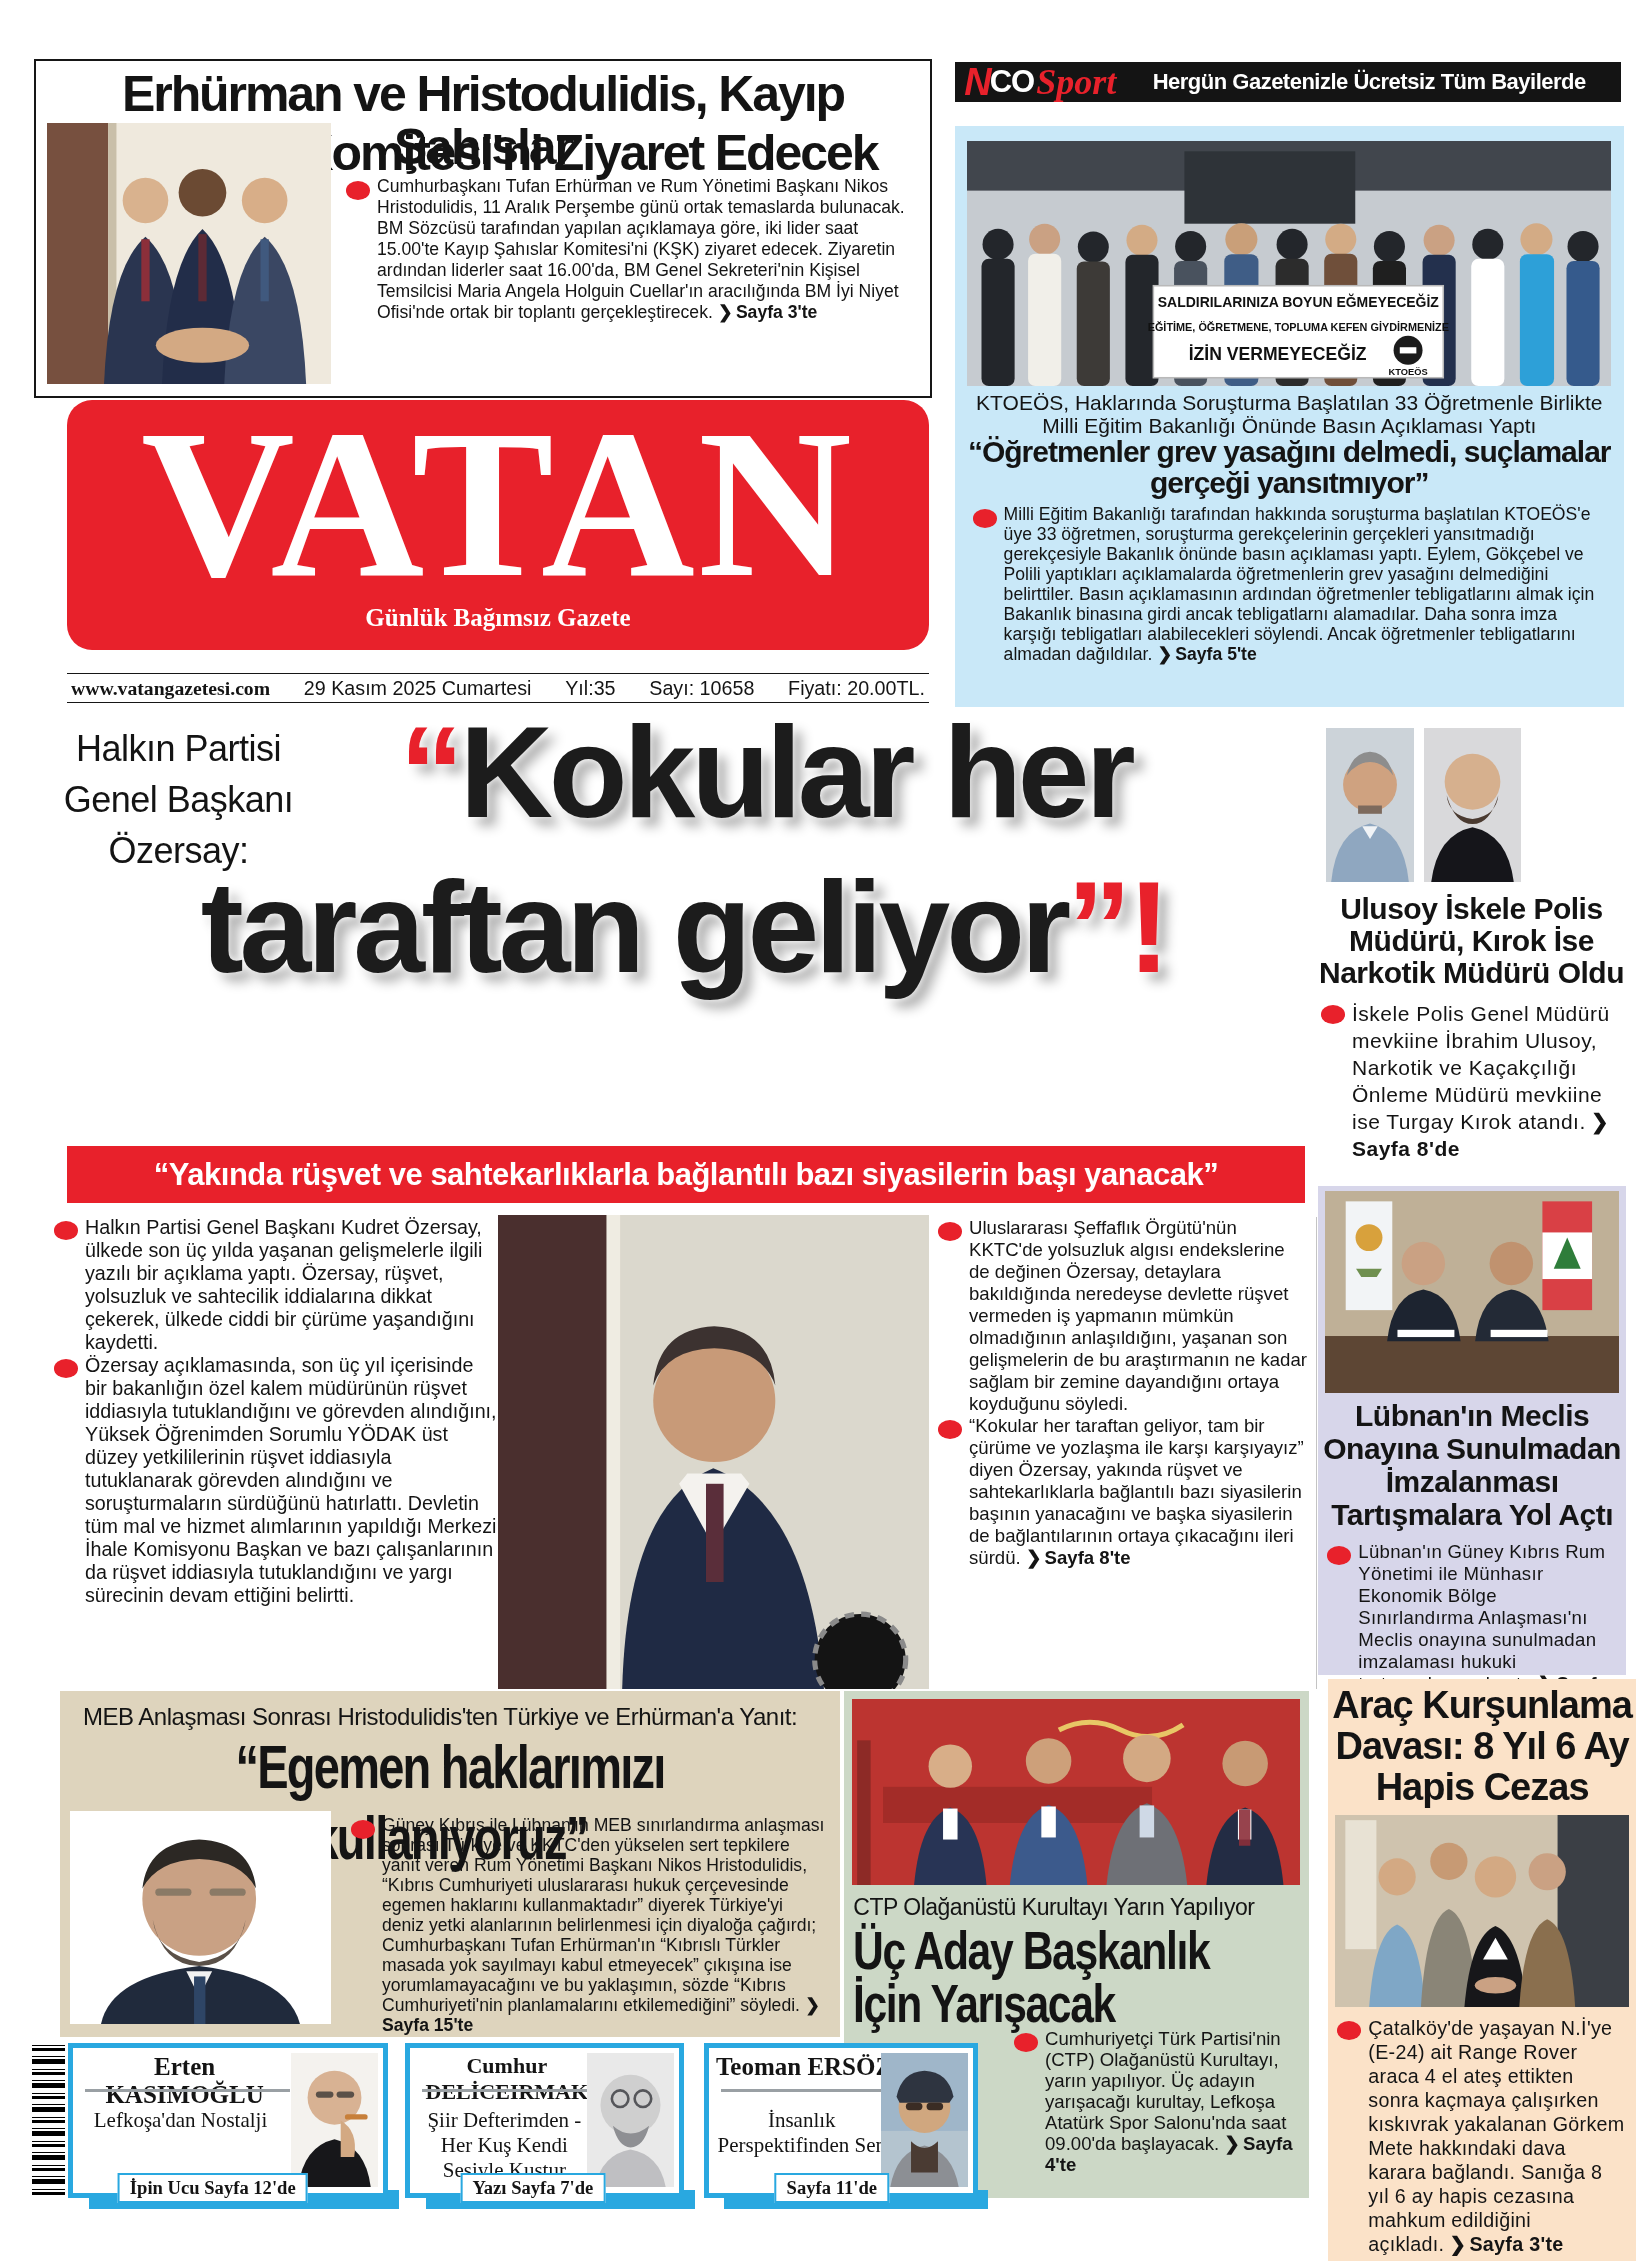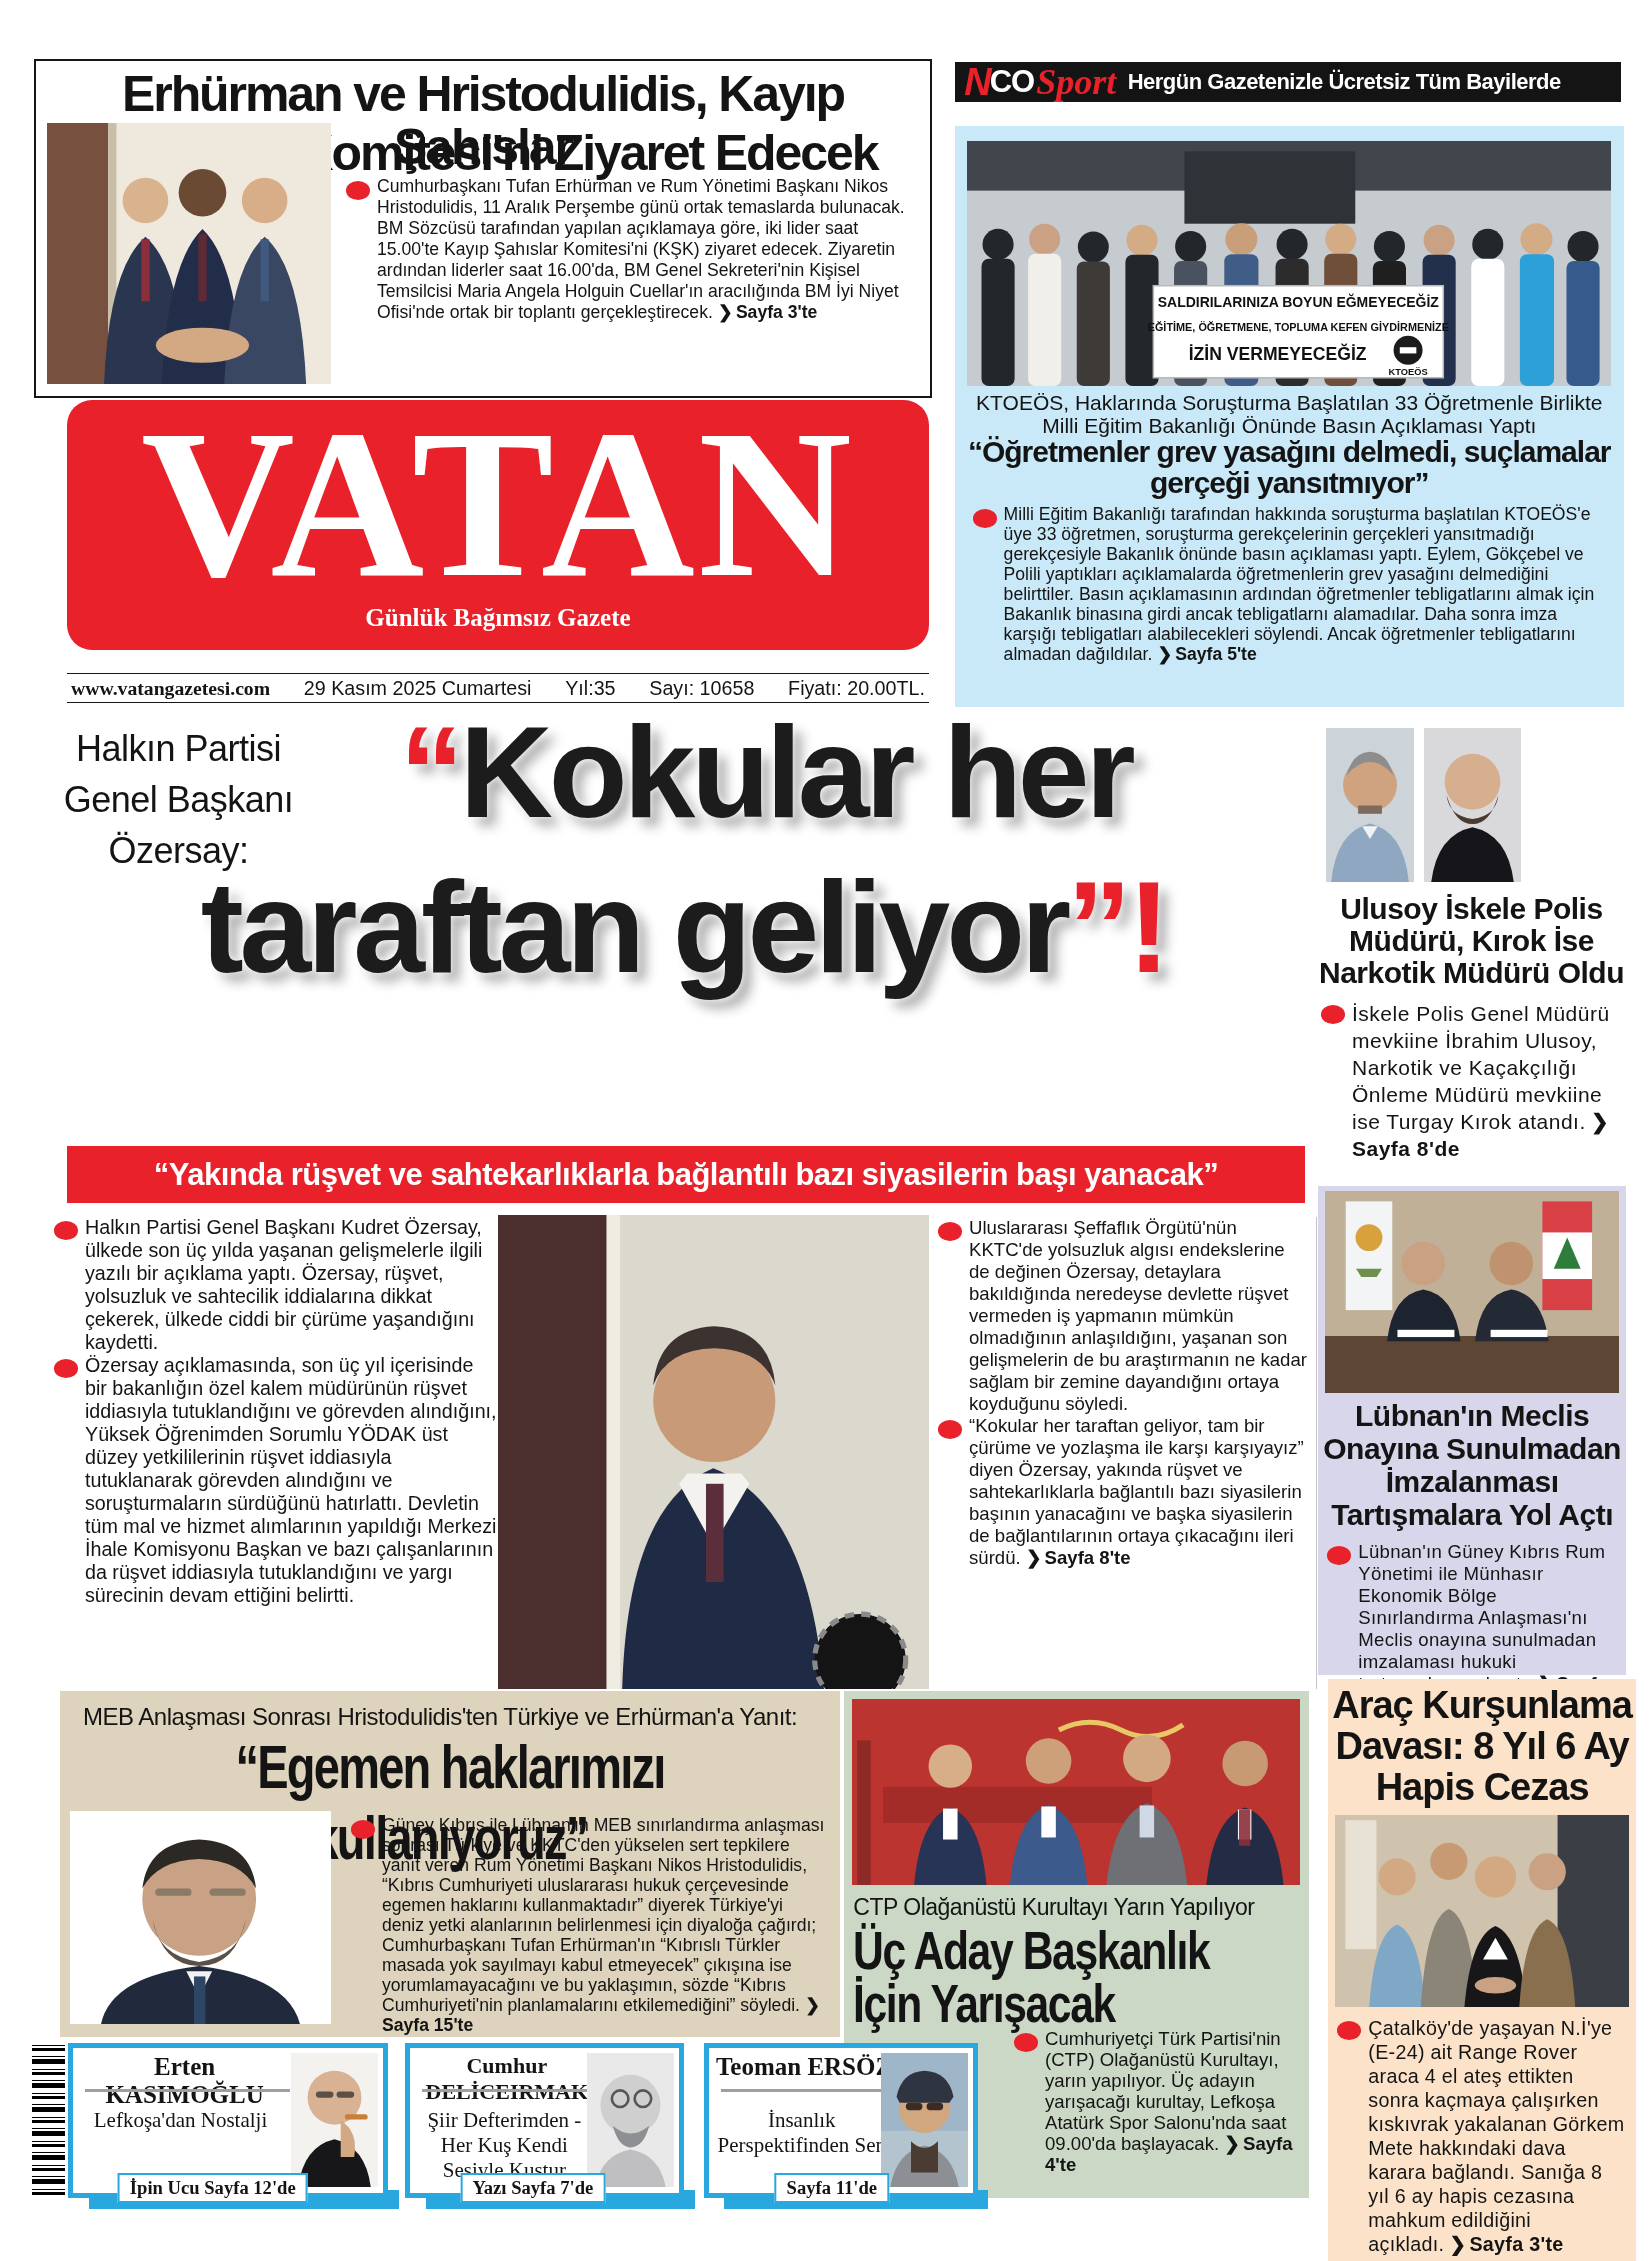--- a/index.html
+++ b/index.html
@@ -18,21 +18,21 @@
   #topbox .ta-h1 { position:absolute; left:0; top:7.2px; width:100%; text-align:center; font-size:50px; font-weight:700; letter-spacing:-2.1px; line-height:1.05; }
   #topbox .ta-h2 { position:absolute; left:223px; top:63px; width:657px; text-align:center; font-size:50px; font-weight:700; letter-spacing:-2.1px; }
   #topbox .ta-photo { position:absolute; left:11.4px; top:62px; width:284px; height:261px; }
   #topbox .ta-body { position:absolute; left:310px; top:115px; width:572px; font-size:17.6px; line-height:21px; font-weight:500; }
 
   
   #ncobanner { left:955px; top:62px; width:666px; height:40px; background:#141414; display:flex; align-items:center; padding-left:9.3px; }
   #ncobanner .n { color:#e8212b; font-weight:700; font-style:italic; font-size:38px; letter-spacing:-2.1px; }
   #ncobanner .co { color:#ffffff; font-weight:700; font-size:31px; letter-spacing:-1px; }
   #ncobanner .sport { color:#e8212b; font-weight:700; font-style:italic; font-family:"Liberation Serif",serif; font-size:36px; margin:0 11.4px 0 2.1px; }
-  #ncobanner .tag { color:#ffffff; font-weight:700; font-size:22px; letter-spacing:-0.5px; }
+  #ncobanner .tag { color:#ffffff; font-weight:700; font-size:22px; letter-spacing:-0.5px;margin-left:25px; }
 
   
   #ktoeos { left:955px; top:126px; width:669px; height:581px; background:#c9e8f8; }
   #ktoeos .k-photo { position:absolute; left:12.4px; top:14.5px; width:644px; height:245px; }
   #ktoeos .k-sub { position:absolute; left:10.3px; top:265px; width:648px; text-align:center; font-size:21px; line-height:23px; font-weight:500; }
   #ktoeos .k-head { position:absolute; left:5.2px; top:310px; width:658px; text-align:center; font-size:30px; line-height:31px; font-weight:700; letter-spacing:-1px; }
   #ktoeos .k-body { position:absolute; left:17.6px; top:378px; width:634px; font-size:17.6px; line-height:20px; font-weight:500; }
 
   
   #masthead { left:67px; top:400px; width:862px; height:250px; background:#e8212b; text-align:center;border-radius:25px; }

